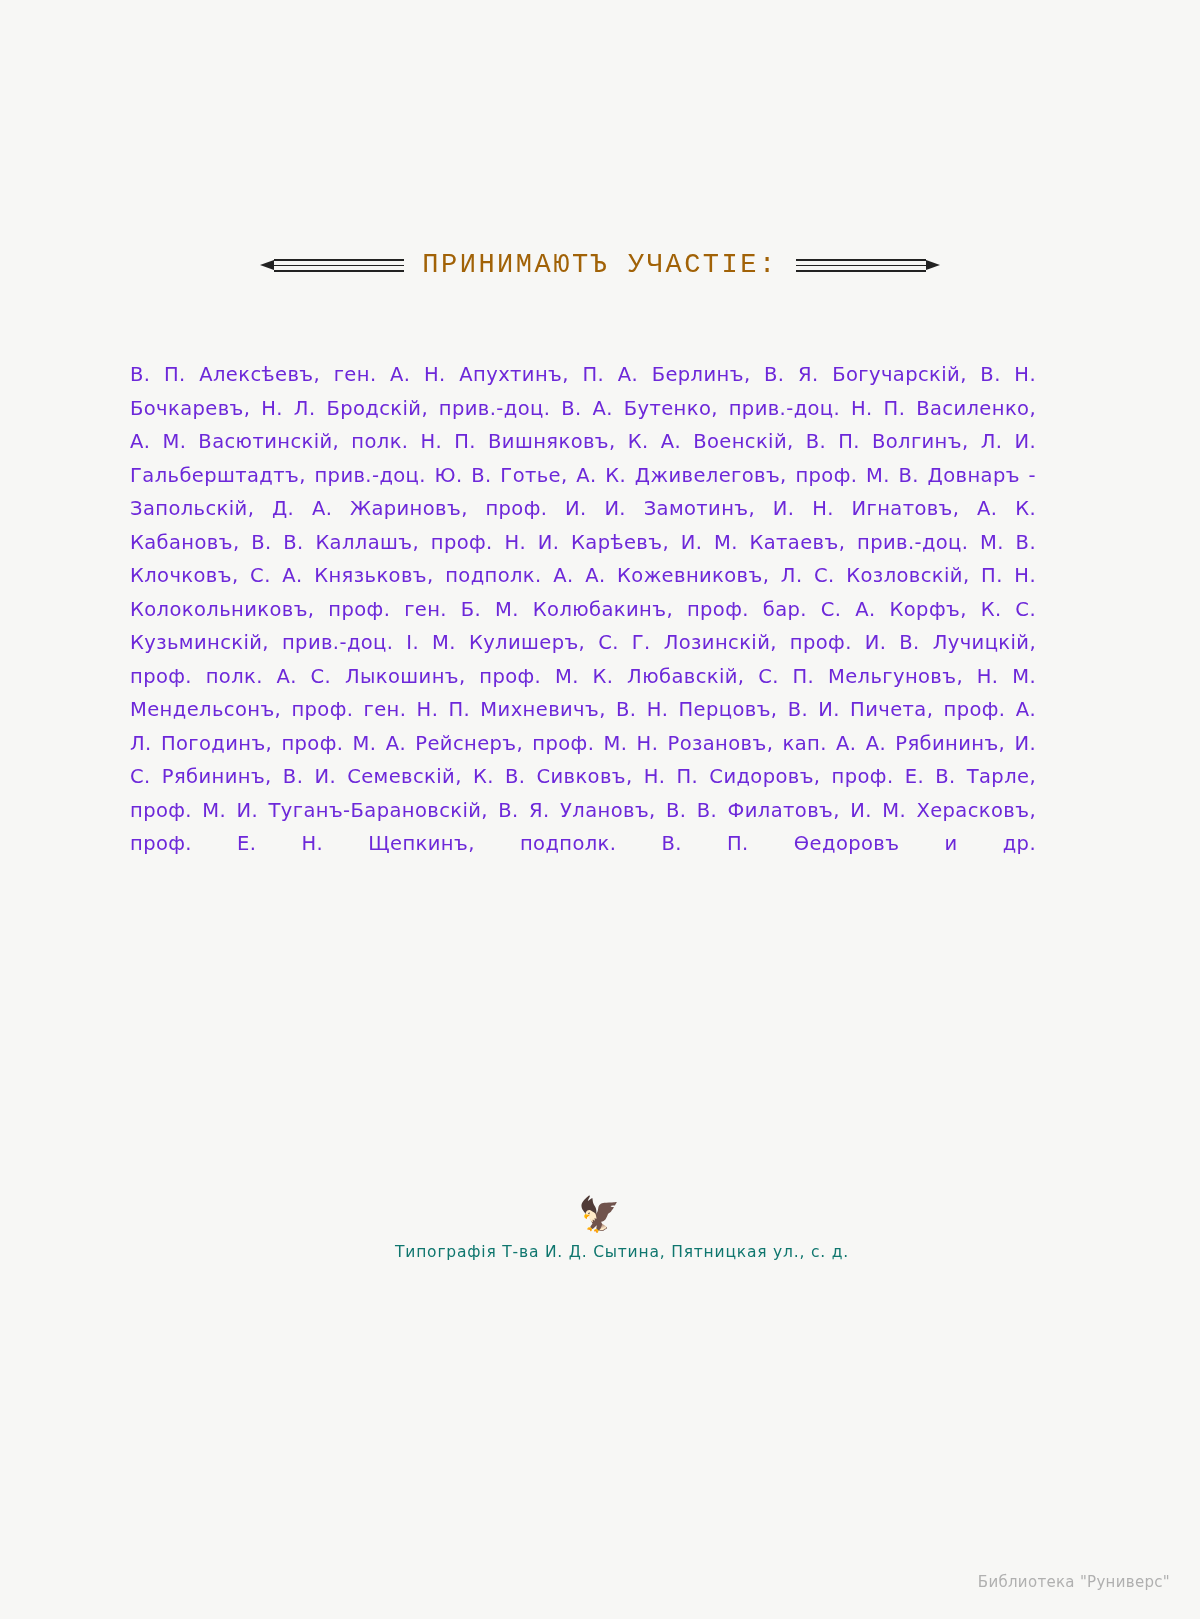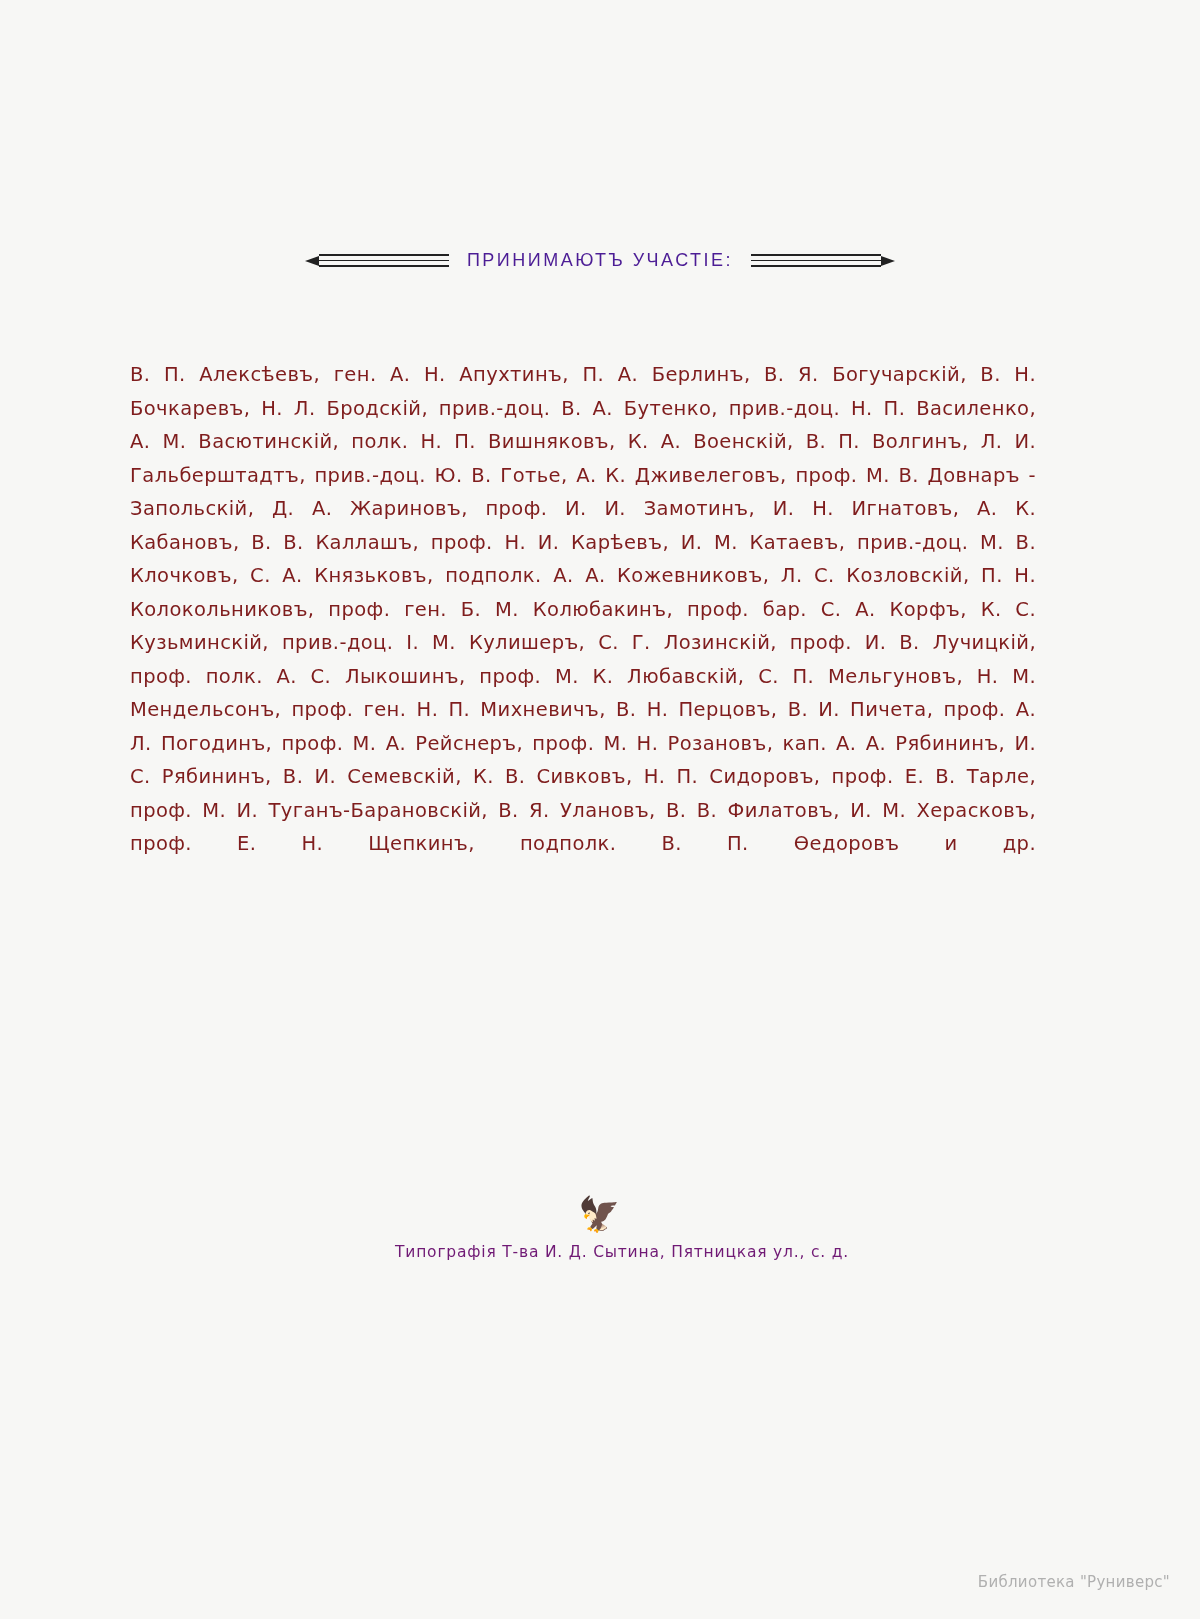--- a/index.html
+++ b/index.html
@@ -72,40 +72,40 @@
     top: 50%;
     transform: translateY(-50%);
     width: 0; height: 0;
     border-top: 5px solid transparent;
     border-bottom: 5px solid transparent;
     border-left: 14px solid #222;
   }
   .rule-group.right { position: relative; }
 
   .heading-title {
-    font-size: 18px;
+    font-size: 27px;
     letter-spacing: 2.5px;
     font-weight: 400;
     white-space: nowrap;
-    font-family: Liberation Sans, sans-serif;
-    color: #4c1d95;
+    font-family: Liberation Mono, monospace;
+    color: #a16207;
   }
 
   
   .participants {
     position: absolute;
     left: 130px;
     top: 358px;
     width: 906px;
     text-align: justify;
     text-align-last: justify;
     font-size: 19.5px;
     line-height: 33.5px;
     letter-spacing: 0.4px;
-    color: #7f1d1d;
+    color: #6d28d9;
     word-spacing: 2px;
   }
 
   
   .colophon {
     position: absolute;
     left: 0;
     top: 1196px;
     width: 1200px;
     text-align: center;
@@ -113,21 +113,21 @@
   .emblem {
     font-size: 34px;
     line-height: 36px;
     color: #1d1d1d;
     letter-spacing: 0;
   }
   .colophon-line {
     font-size: 15.5px;
     letter-spacing: 0.8px;
     line-height: 24px;
-    color: #701a75;
+    color: #0f766e;
     margin-top: 8px;
     margin-left: 44px;
   }
   .colophon-line.second {
     margin-top: 0;
   }
 
   
   .watermark {
     position: absolute;

